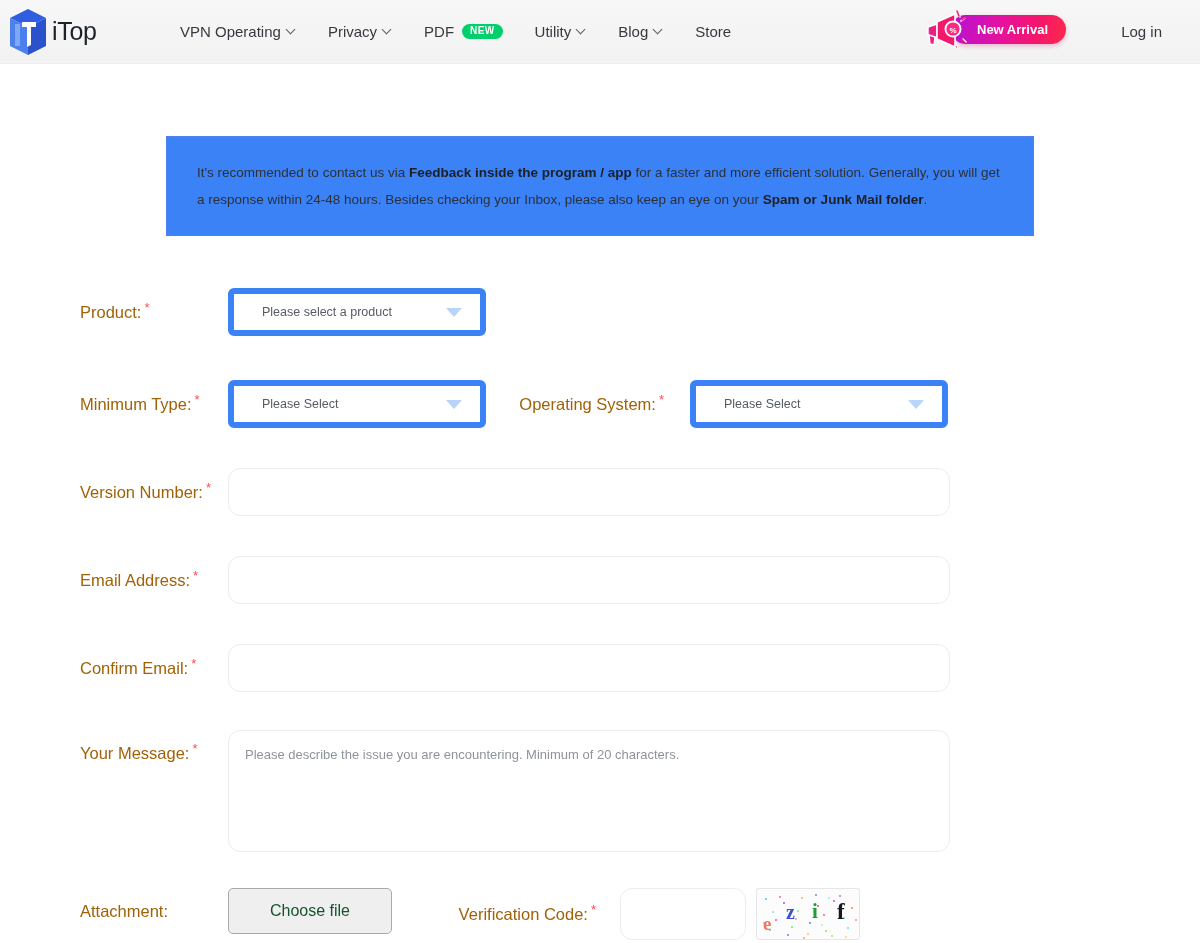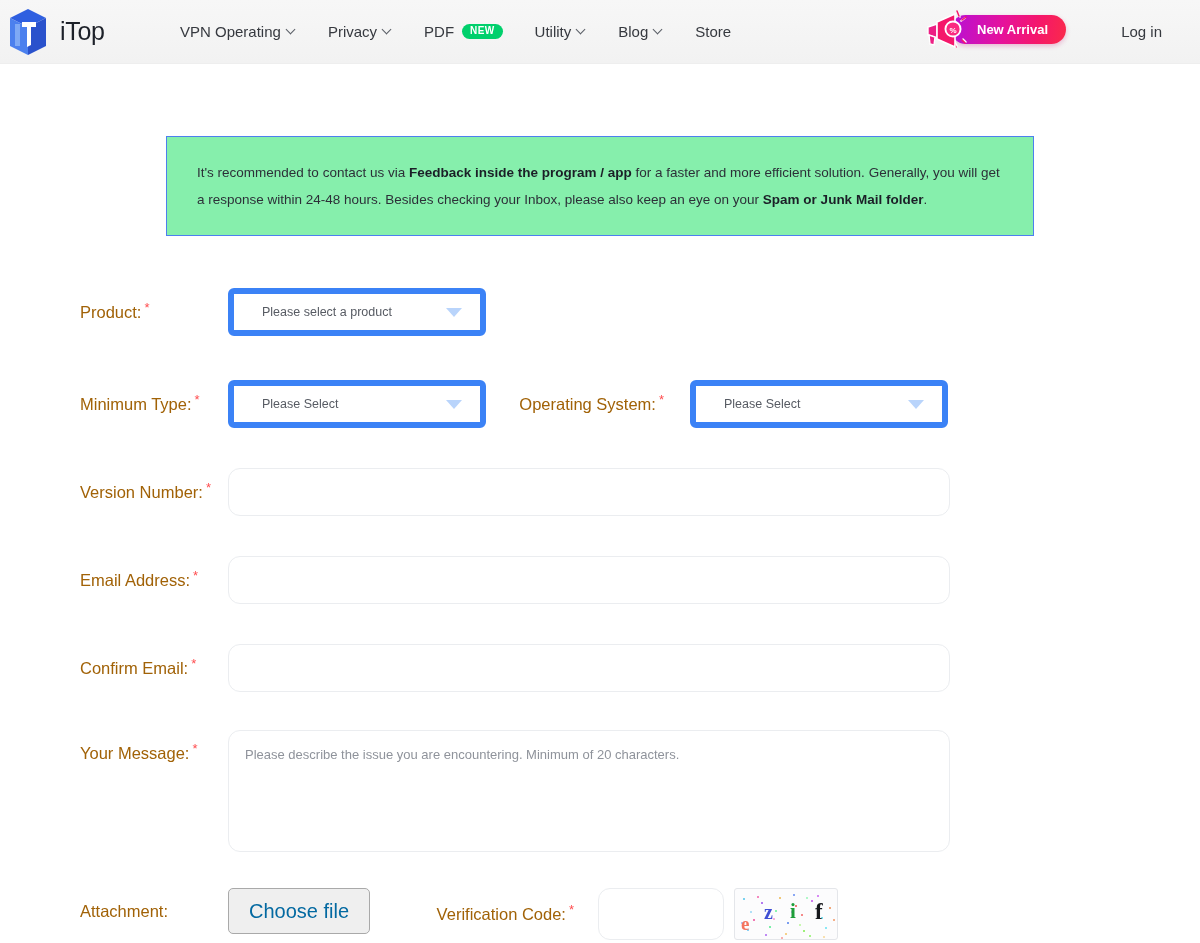--- a/index.html
+++ b/index.html
@@ -33,21 +33,21 @@
   .logo-mark {
     width: 40px;
     height: 46px;
     position: relative;
     flex-shrink: 0;
   }
   .logo-text {
     font-size: 25px;
     color: #1d2129;
     letter-spacing: -0.3px;
-    margin-left: 12px;
+    margin-left: 4px;
     font-weight: 400;
   }
 
   .nav {
     display: flex;
     align-items: center;
     margin-left: 36px;
     gap: 0px;
   }
   .nav-item {
@@ -126,21 +126,21 @@
   }
 
   
   .main {
     padding-top: 72px;
   }
 
   .notice {
     margin: 0 auto;
     width: 868px;
-    background: #86efac;
+    background: #3b82f6;
     border: 1px solid #4d7fef;
     padding: 22px 30px 22px 30px;
     font-size: 13.5px;
     line-height: 2.0;
     color: #2c3038;
   }
   .notice b { font-weight: bold; color: #1b1f27; }
 
   .form {
     margin: 0 auto;
@@ -215,27 +215,27 @@
 
   .textarea {
     width: 722px;
     height: 122px;
     padding: 14px 16px;
     resize: none;
     line-height: 1.5;
   }
 
   .choose-file {
-    width: 142px;
+    width: 164px;
     height: 46px;
     background: #efefef;
     border: 1px solid #a9a9a9;
     border-radius: 5px;
-    font-size: 20px;
-    color: #0369a1;
+    font-size: 16px;
+    color: #14532d;
     cursor: pointer;
     font-family: "Liberation Sans", sans-serif;
   }
 
   .captcha {
     width: 104px;
     height: 52px;
     border: 1px solid #e4e6ea;
     background: #fcfcfd;
     border-radius: 3px;

